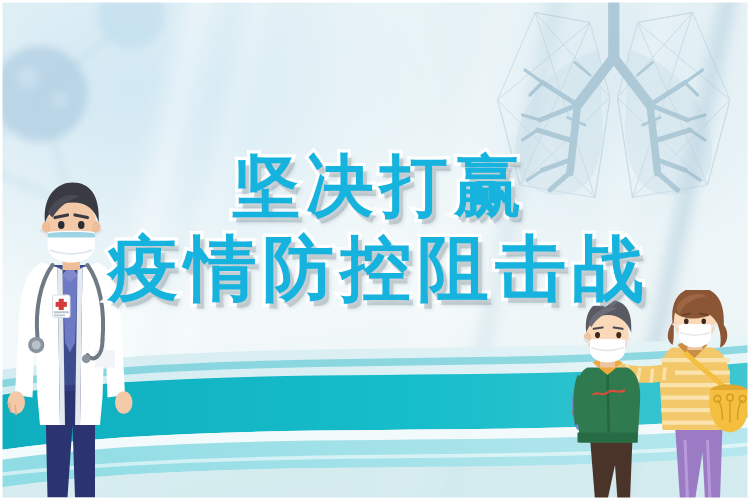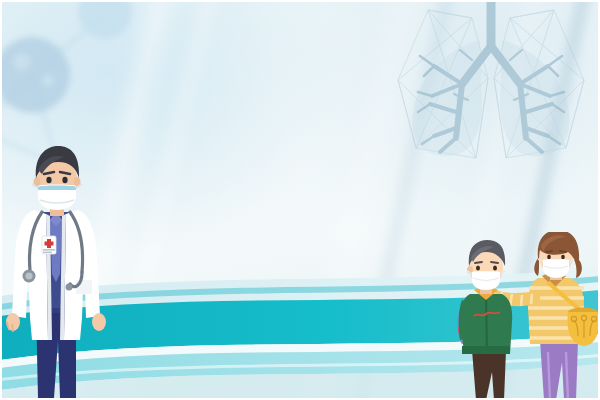--- a/index.html
+++ b/index.html
@@ -218,20 +218,22 @@
     <path d="M0,100 C180,74 400,92 600,74 L600,82 C400,100 180,82 0,108 Z" fill="#F2FAFB" opacity=".95"></path>
 
     <path d="M0,108 C180,82 400,100 600,82 L600,104 C400,122 180,104 0,130 Z" fill="url(#wSoft)"></path>
 
     <path d="M0,130 C180,104 400,122 600,104 L600,140 L0,140 Z" fill="#CFE9EE" opacity=".75"></path>
 
     <path d="M0,118 C200,96 420,110 600,94 L600,97 C420,113 200,99 0,121 Z" fill="#FFFFFF" opacity=".55"></path>
   </svg>
 
   <div id="headline">
+    <span class="title-line l1">坚决打赢</span>
+    <span class="title-line l2">疫情防控阻击战</span>
   </div>
 
   <svg id="doctor" viewBox="0 0 108 260" xmlns="http://www.w3.org/2000/svg">
 
     <path d="M34,168 L74,168 L74,258 L58,258 L56,200 L52,258 L36,258 Z" fill="#2B3470"></path>
     <rect x="34" y="163" width="40" height="10" fill="#323C7E"></rect>
 
     <path d="M36,72 L72,72 L74,168 L34,168 Z" fill="#3D4C8C"></path>
 
     <path d="M54,72 L60,80 L58,134 L54,142 L50,134 L48,80 Z" fill="#6E7BC4"></path>

